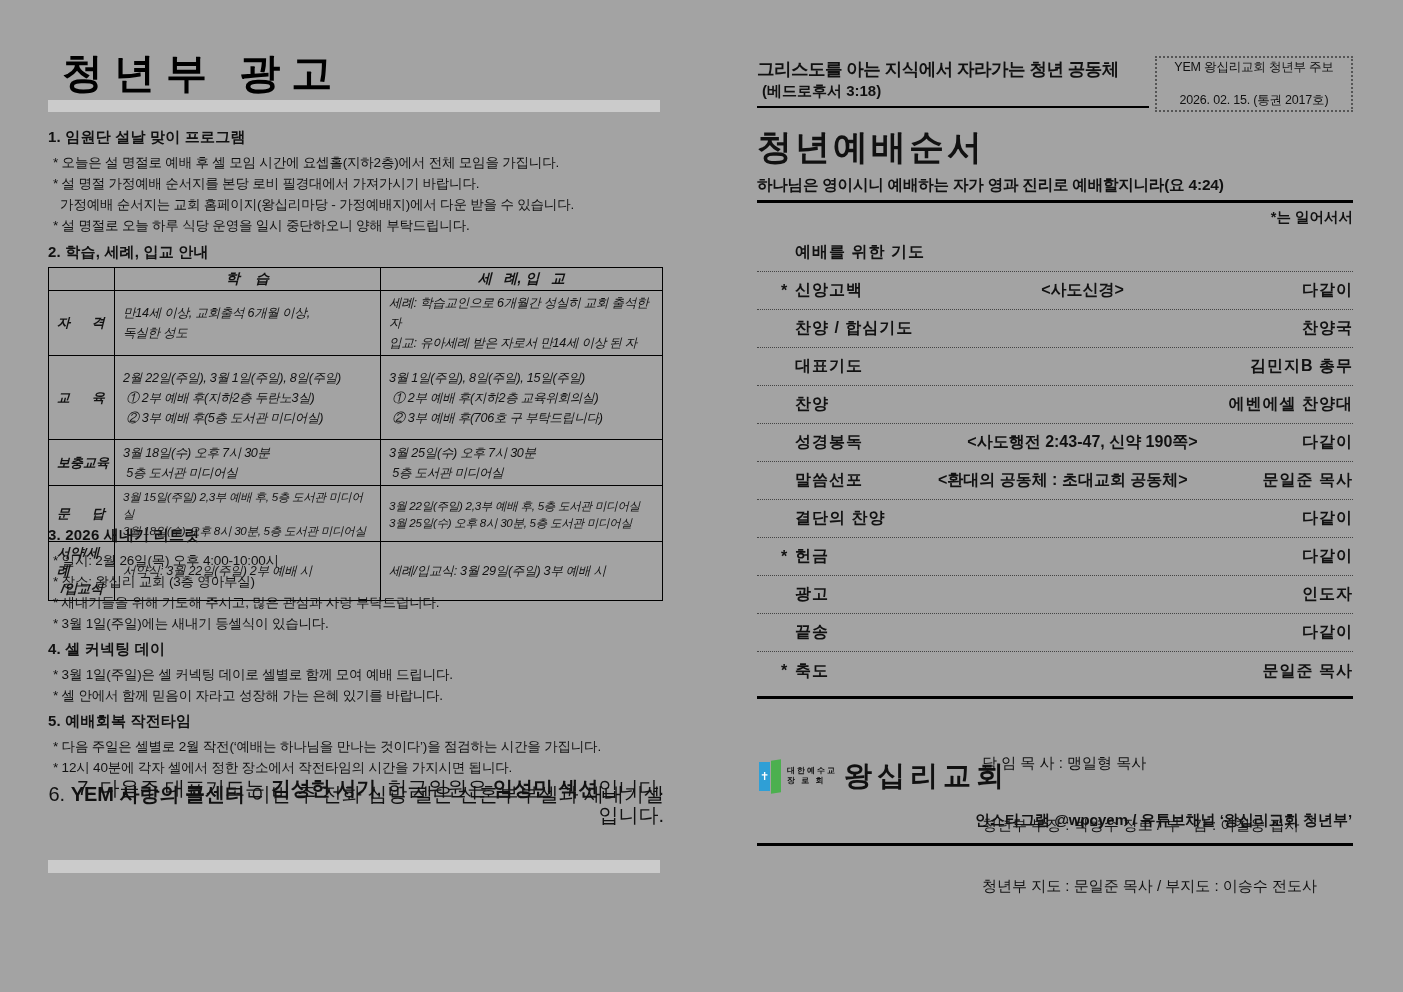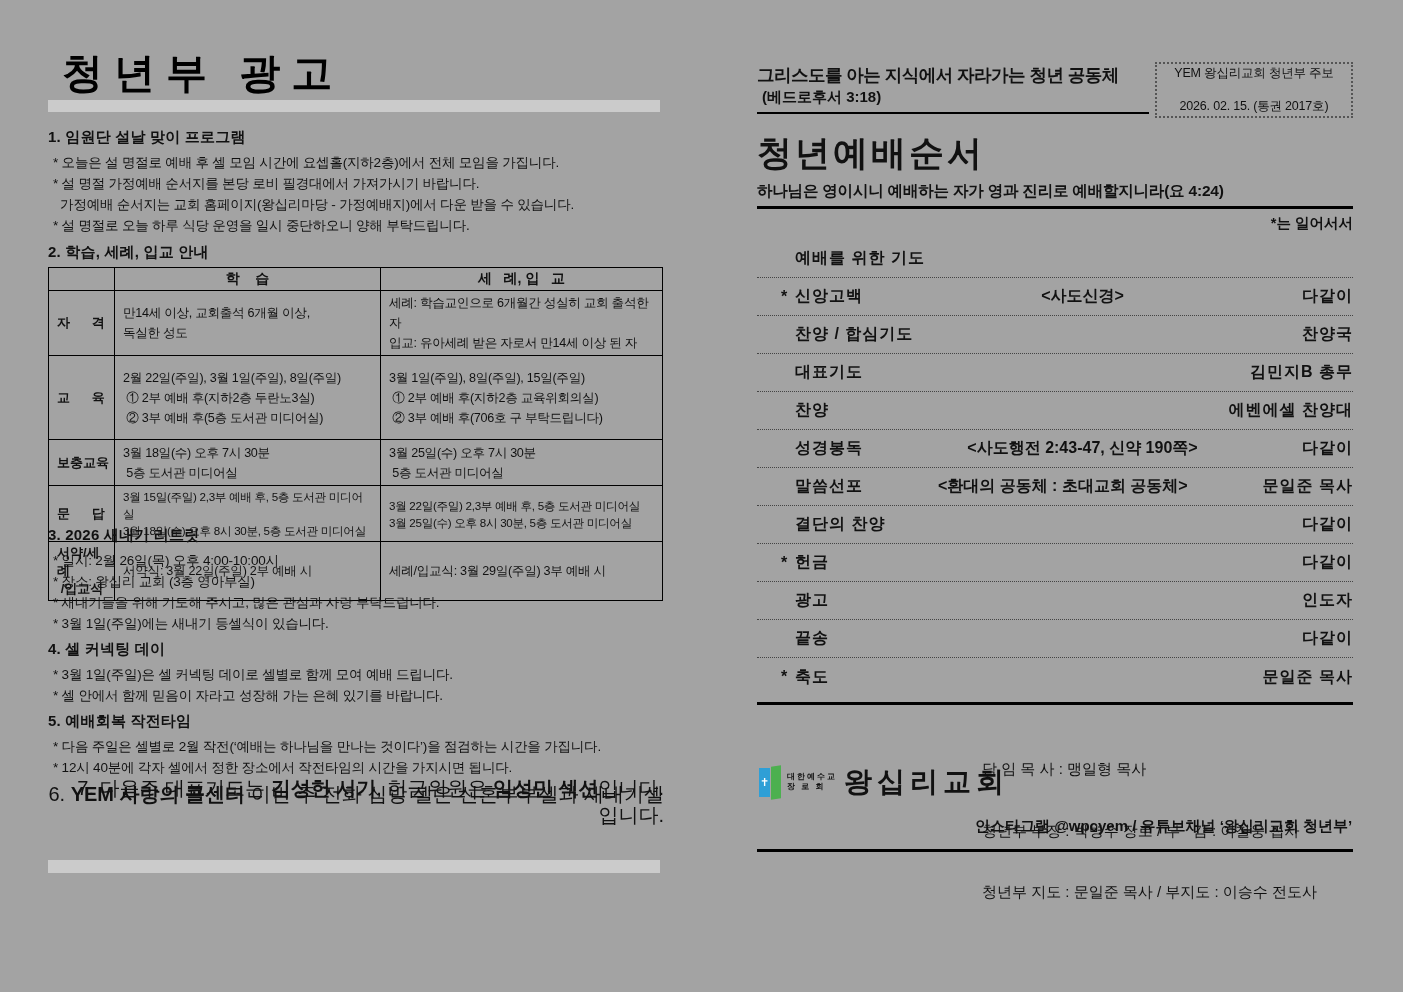--- a/index.html
+++ b/index.html
@@ -16,31 +16,31 @@
   .gray-bar-bottom { position:absolute; left:0; top:820px; width:612px; height:13px; background:#cbcbcb; }
 
   .lsec { position:absolute; left:0; width:616px; }
   .lsec h3 { font-size:15px; font-weight:700; letter-spacing:0.2px; margin-bottom:5px; }
   .lsec .ln { font-size:13.5px; line-height:21px; white-space:pre-wrap; padding-left:5px; letter-spacing:-0.2px; }
   .sec1 { top:88px; } .sec2 { top:203px; } .sec3 { top:486px; } .sec4 { top:600px; }
   .sec5 { top:672px; } .sec6 { top:744px; } .sec7 { top:738px; }
   .inline-line { font-size:20px; line-height:21px;text-align:right; }
   .inline-line b { font-weight:700; }
 
-  table.guide { border-collapse:collapse; table-layout:fixed; width:614px; margin-top:2px; }
+  table.guide { border-collapse:collapse; table-layout:fixed; width:614px; margin-top:2px;font-style:italic; }
   table.guide th, table.guide td { border:1.6px solid #000; vertical-align:middle; padding:2px 8px; }
   table.guide th { height:22px; font-size:14px; font-weight:700; text-align:center; white-space:pre; }
   td.rowlab { text-align:left; font-weight:700; font-size:13px; white-space:pre; padding:2px 2px; }
   td.cell .cl { display:block; font-size:12.6px; line-height:20px; white-space:pre-wrap; letter-spacing:-0.3px; }
   tr.r1 td { height:58px; } tr.r2 td { height:84px; } tr.r3 td { height:46px; }
   tr.r4 td { height:40px; } tr.r5 td { height:34px; }
   tr.r4 td.cell .cl { font-size:11.6px; line-height:17px; }
 
   
-  .page-right { position:absolute; left:757px; top:56px; width:596px; height:912px; }
+  .page-right { position:absolute; left:757px; top:50px; width:596px; height:912px; }
   .motto-block { position:absolute; left:0; top:8px; width:392px; border-bottom:2.5px solid #000; padding-bottom:5px; }
   .motto { font-size:17.5px; font-weight:700; letter-spacing:-0.5px; line-height:23px; }
   .motto-ref { font-size:15px; font-weight:700; padding-left:5px; line-height:20px; }
   .issue-box { position:absolute; right:0; top:6px; width:198px; height:56px;
     border:2px dotted #555; display:flex; flex-direction:column; justify-content:center;
     align-items:center; gap:18px; }
   .issue-box .il { font-size:12.5px; line-height:15px; letter-spacing:-0.2px; }
   .rp-title { position:absolute; left:0; top:74px; font-size:35px; font-weight:800; letter-spacing:3px; }
   .rp-subtitle { position:absolute; left:0; top:125px; font-size:15.5px; font-weight:600; letter-spacing:-0.2px; }
   .rule { position:absolute; left:0; width:596px; height:3px; background:#000; }

